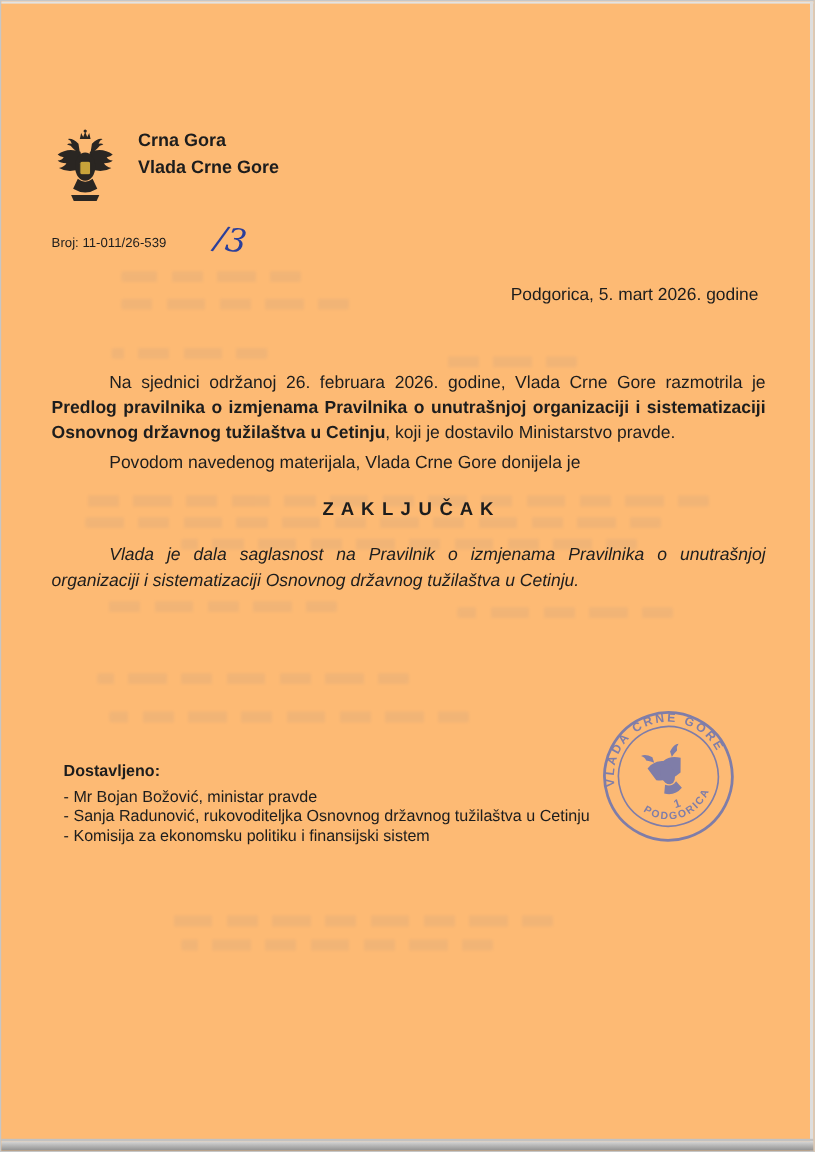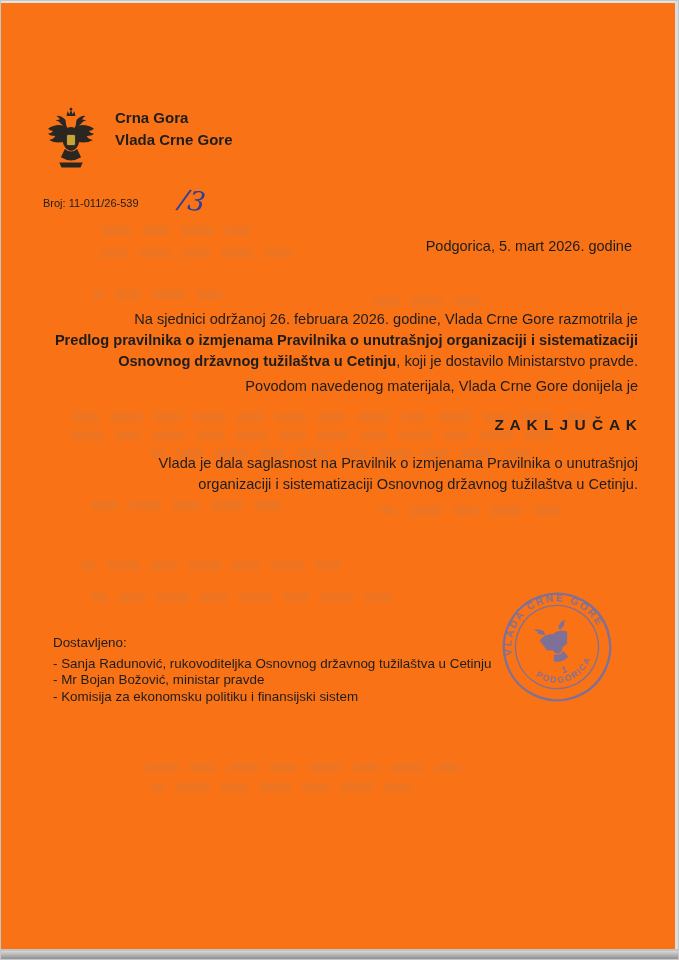--- a/index.html
+++ b/index.html
@@ -1,20 +1,20 @@
 <!DOCTYPE html>
 <html><head>
 <meta charset="utf-8">
 <style>
   html,body{margin:0;padding:0;background:#e9e9e9;}
   .page{
     position:relative;
     width:679px;height:960px;
     margin:0 auto;
-    background:#f97316;
+    background:#fdba74;
     border:1px solid #c6c6c6;
     box-sizing:border-box;
     font-family:"Liberation Sans","DejaVu Sans",sans-serif;
     color:#1d1d1d;
     overflow:hidden;
   }
   
   .edge-bottom{position:absolute;left:0;right:0;bottom:0;height:8px;background:linear-gradient(#d8d8d8,#8f8f8f);}
   .edge-bottom2{position:absolute;left:0;right:0;bottom:8px;height:2px;background:#c2c2c2;}
   .edge-right{position:absolute;top:0;bottom:0;right:0;width:3px;background:#dedede;}
@@ -36,35 +36,35 @@
   .ref{position:absolute;left:42px;top:196px;font-size:11px;}
   .handwr{
     position:absolute;left:178px;top:184px;
     font-family:"DejaVu Serif",serif;font-style:italic;
     font-size:27px;color:#2b3f9b;transform:rotate(9deg);
   }
   .dateline{position:absolute;right:46px;top:196px;font-size:14.5px;text-align:right;margin-top:41px;}
 
   
   .body{position:absolute;left:42px;top:308px;width:595px;font-size:14.6px;line-height:21px;text-align:justify;}
-  .body p{margin:0;text-align:right;}
+  .body p{margin:0;}
   .indent{text-indent:48px;}
   .p2{margin-top:4px !important;}
   .zak{margin-top:17px !important;text-align:center;font-weight:bold;font-size:15.5px;letter-spacing:1px;}
-  .p3{margin-top:18px !important;}
+  .p3{margin-top:18px !important;font-style:italic;}
 
   
   .sig{position:absolute;right:44px;top:556px;width:230px;text-align:center;font-weight:bold;font-size:14.5px;line-height:21px;}
 
   
   .stamp{position:absolute;left:498px;top:588px;width:116px;height:116px;opacity:.82;transform:rotate(-18deg);}
 
   
   .dist{position:absolute;left:52px;top:634px;font-size:13.4px;line-height:16.5px;}
-  .dist .lbl{font-weight:normal;margin-bottom:4px;}
+  .dist .lbl{font-weight:bold;margin-bottom:4px;}
 </style>
 </head>
 <body>
 
 <div class="page">
 
   <div class="edge-top"></div>
   <div class="edge-right"></div>
   <div class="edge-bottom2"></div>
   <div class="edge-bottom"></div>
@@ -137,18 +137,18 @@
         <path d="M45 48 q8-5 15-2 q7-3 15 2 l-4 12 q-11 5-22 0z"></path>
         <ellipse cx="60" cy="58" rx="6" ry="9"></ellipse>
         <path d="M55 66 q5 4 10 0 l3 7 q-8 5-16 0z"></path>
       </g>
       <text x="60" y="88" fill="#6470b4" font-size="10" font-weight="bold" text-anchor="middle" font-family="Liberation Sans, sans-serif">1</text>
     </svg>
   </div>
 
   <div class="dist">
     <div class="lbl">Dostavljeno:</div>
+    <div>- Mr Bojan Božović, ministar pravde</div>
     <div>- Sanja Radunović, rukovoditeljka Osnovnog državnog tužilaštva u Cetinju</div>
-    <div>- Mr Bojan Božović, ministar pravde</div>
     <div>- Komisija za ekonomsku politiku i finansijski sistem</div>
   </div>
 
 </div>
 
 </body></html>

